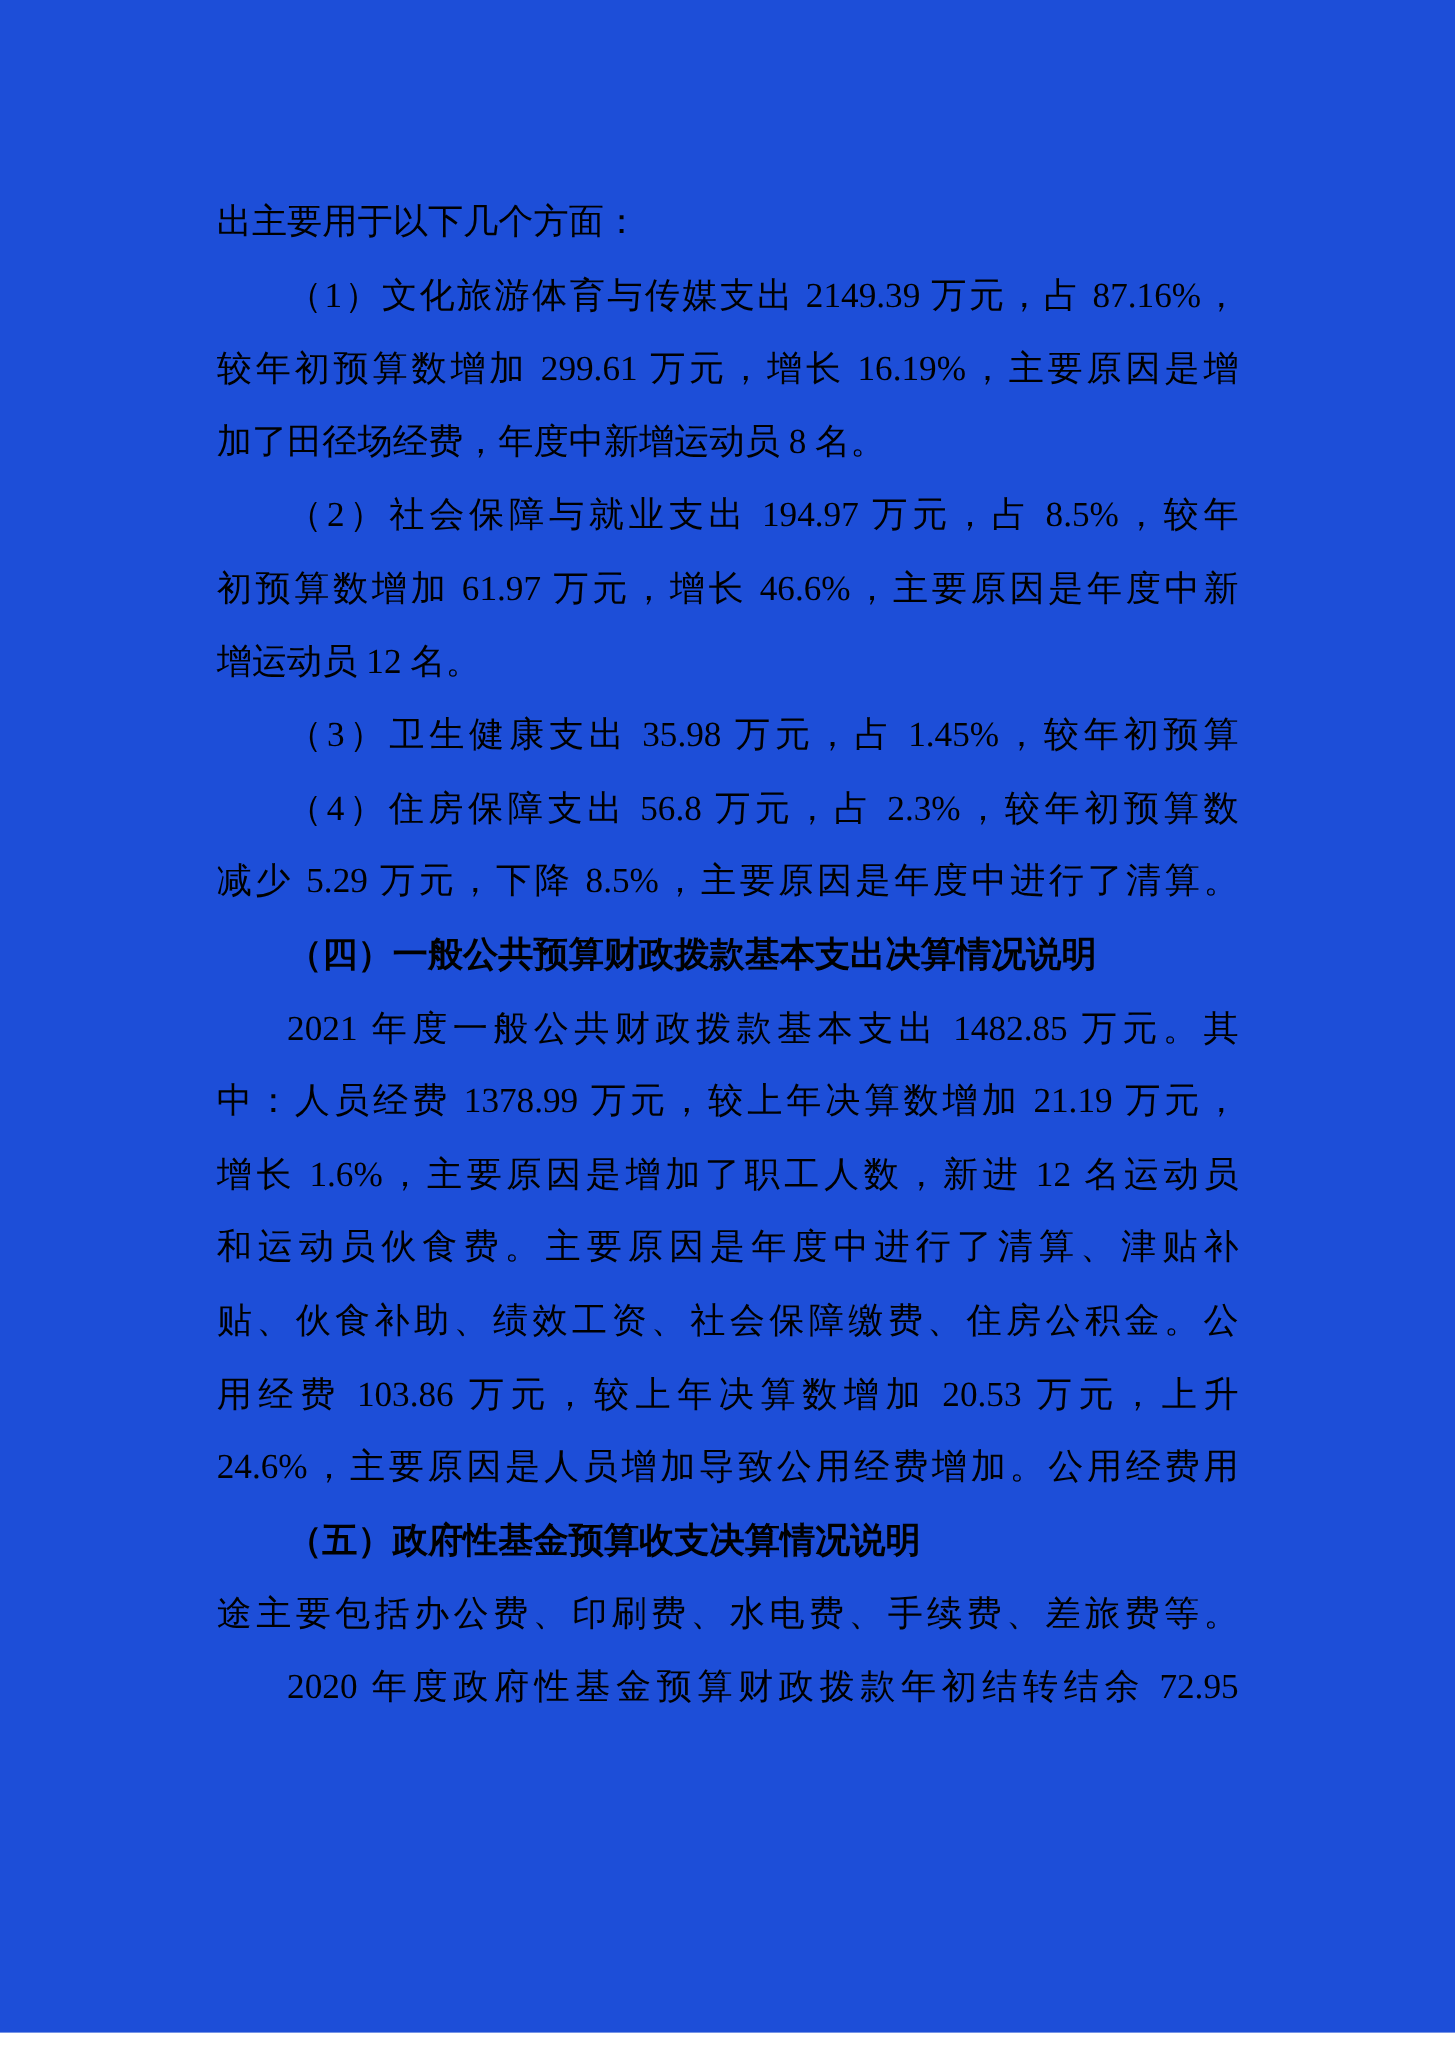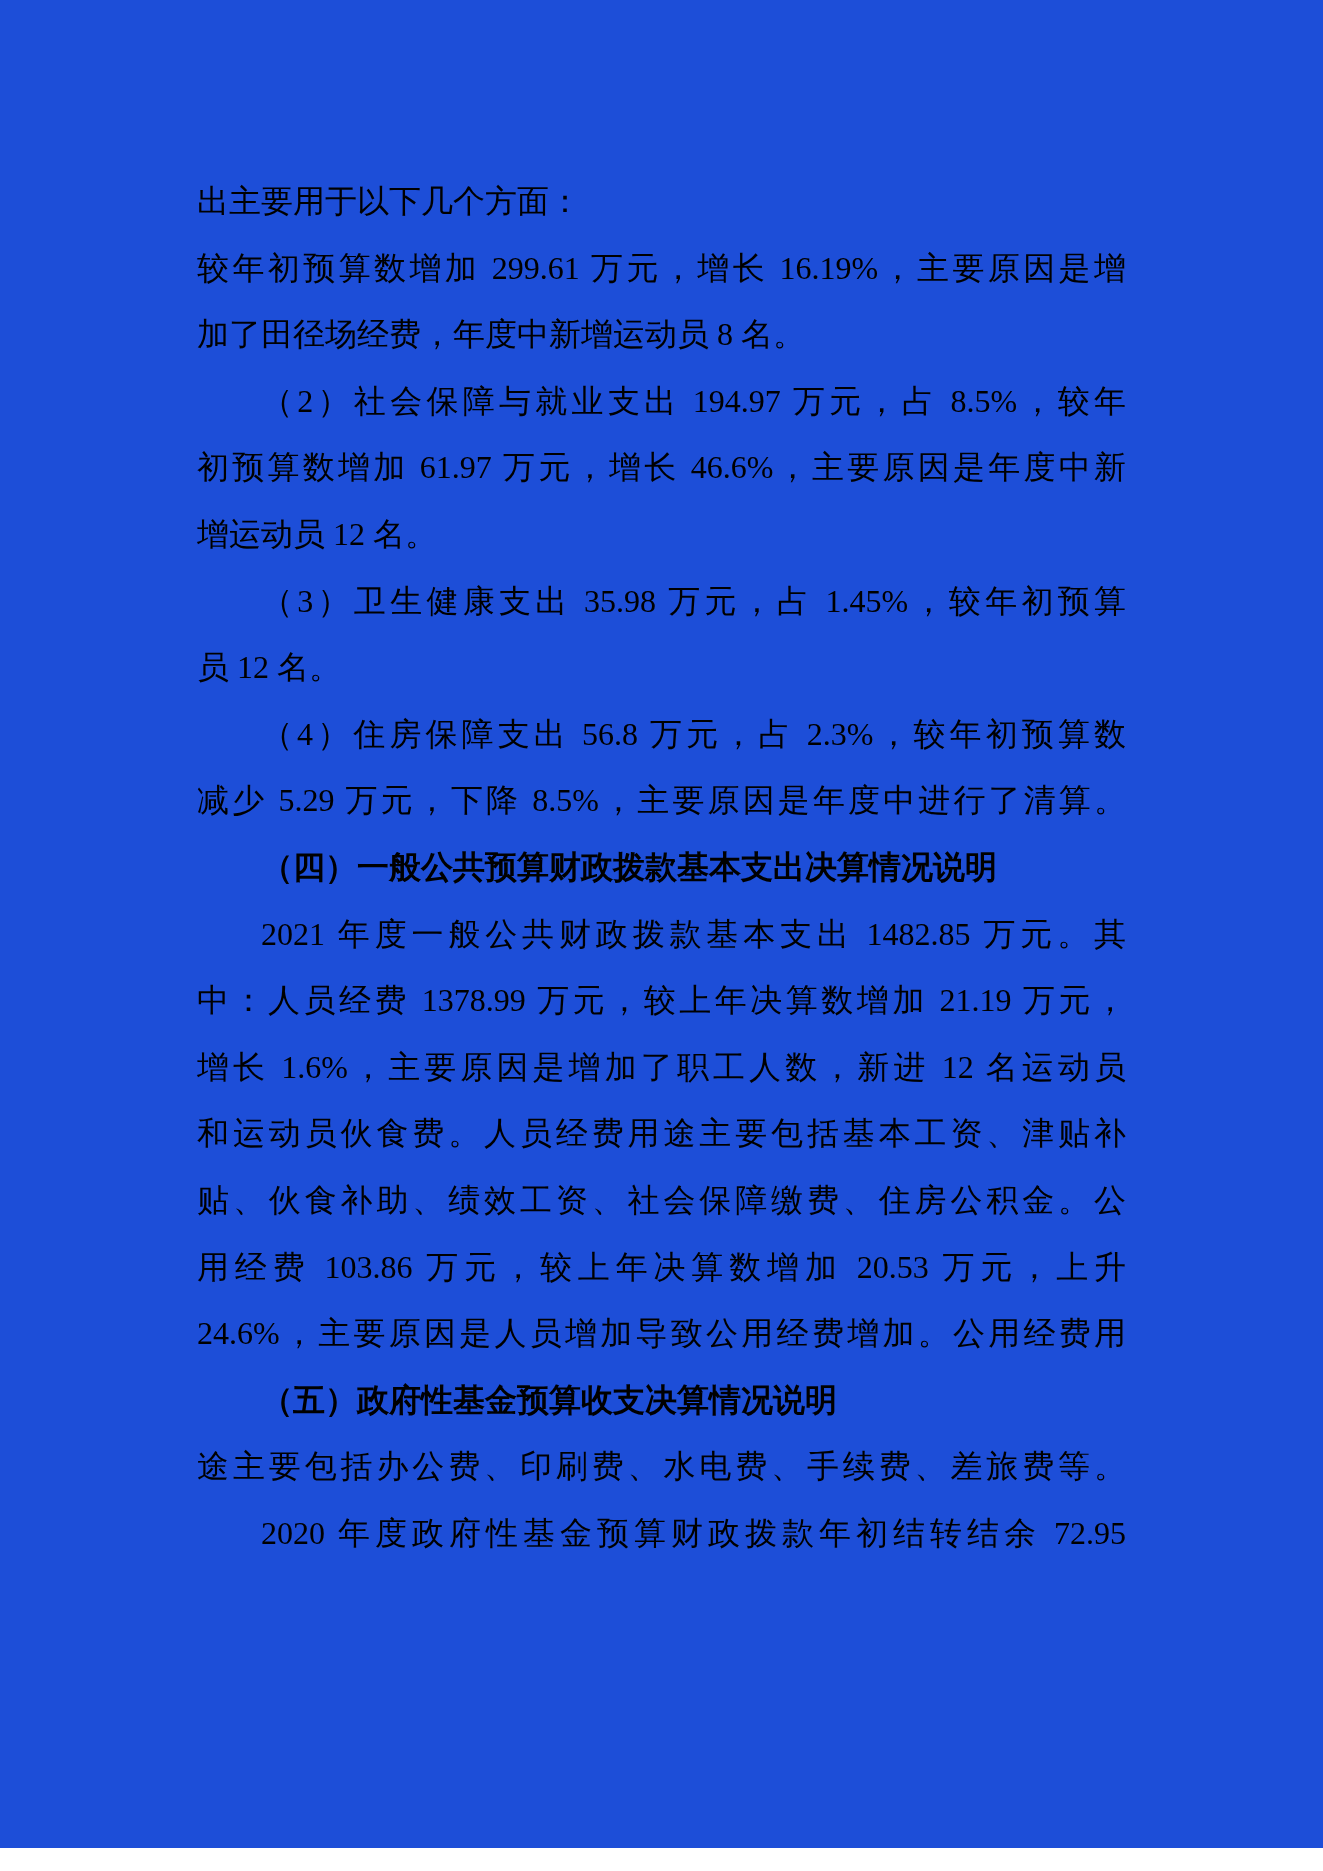--- a/index.html
+++ b/index.html
@@ -45,34 +45,34 @@
   .line.bold {
     font-weight: bold;
   }
 </style>
 </head>
 <body>
 
 <div class="page">
   <div class="text-block">
     <div class="line endp">出主要用于以下几个方面：</div>
+    <div class="line full indent">（1）文化旅游体育与传媒支出 2149.39 万元，占 87.16%，</div>
     <div class="line full">较年初预算数增加 299.61 万元，增长 16.19%，主要原因是增</div>
     <div class="line endp">加了田径场经费，年度中新增运动员 8 名。</div>
     <div class="line full indent">（2）社会保障与就业支出 194.97 万元，占 8.5%，较年</div>
     <div class="line full">初预算数增加 61.97 万元，增长 46.6%，主要原因是年度中新</div>
     <div class="line endp">增运动员 12 名。</div>
     <div class="line full indent">（3）卫生健康支出 35.98 万元，占 1.45%，较年初预算</div>
-    <div class="line endp">员 12 名。</div>
     <div class="line full indent">（4）住房保障支出 56.8 万元，占 2.3%，较年初预算数</div>
     <div class="line full">减少 5.29 万元，下降 8.5%，主要原因是年度中进行了清算。</div>
     <div class="line endp indent bold">（四）一般公共预算财政拨款基本支出决算情况说明</div>
     <div class="line full indent">2021 年度一般公共财政拨款基本支出 1482.85 万元。其</div>
     <div class="line full">中：人员经费 1378.99 万元，较上年决算数增加 21.19 万元，</div>
     <div class="line full">增长 1.6%，主要原因是增加了职工人数，新进 12 名运动员</div>
-    <div class="line full">和运动员伙食费。人员经费用途主要包括基本工资、津贴补</div>
+    <div class="line full">和运动员伙食费。主要原因是年度中进行了清算、津贴补</div>
     <div class="line full">贴、伙食补助、绩效工资、社会保障缴费、住房公积金。公</div>
     <div class="line full">用经费 103.86 万元，较上年决算数增加 20.53 万元，上升</div>
     <div class="line full">24.6%，主要原因是人员增加导致公用经费增加。公用经费用</div>
     <div class="line endp indent bold">（五）政府性基金预算收支决算情况说明</div>
     <div class="line full">途主要包括办公费、印刷费、水电费、手续费、差旅费等。</div>
     <div class="line full indent">2020 年度政府性基金预算财政拨款年初结转结余 72.95</div>
   </div>
 </div>
 
 </body></html>

